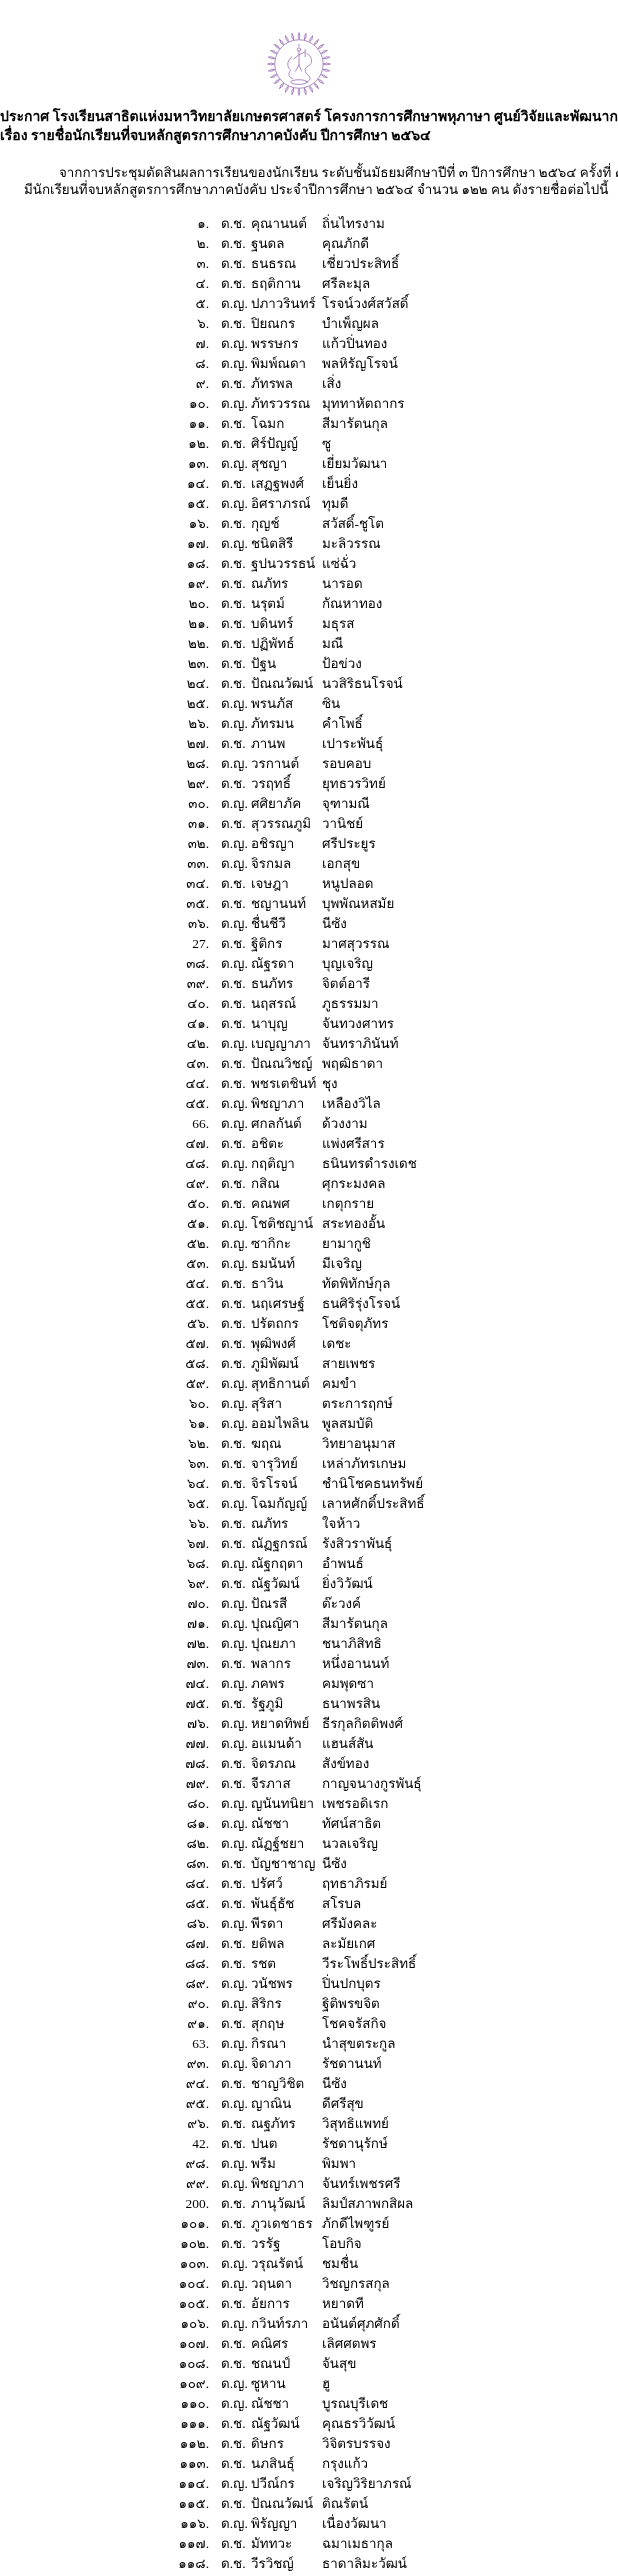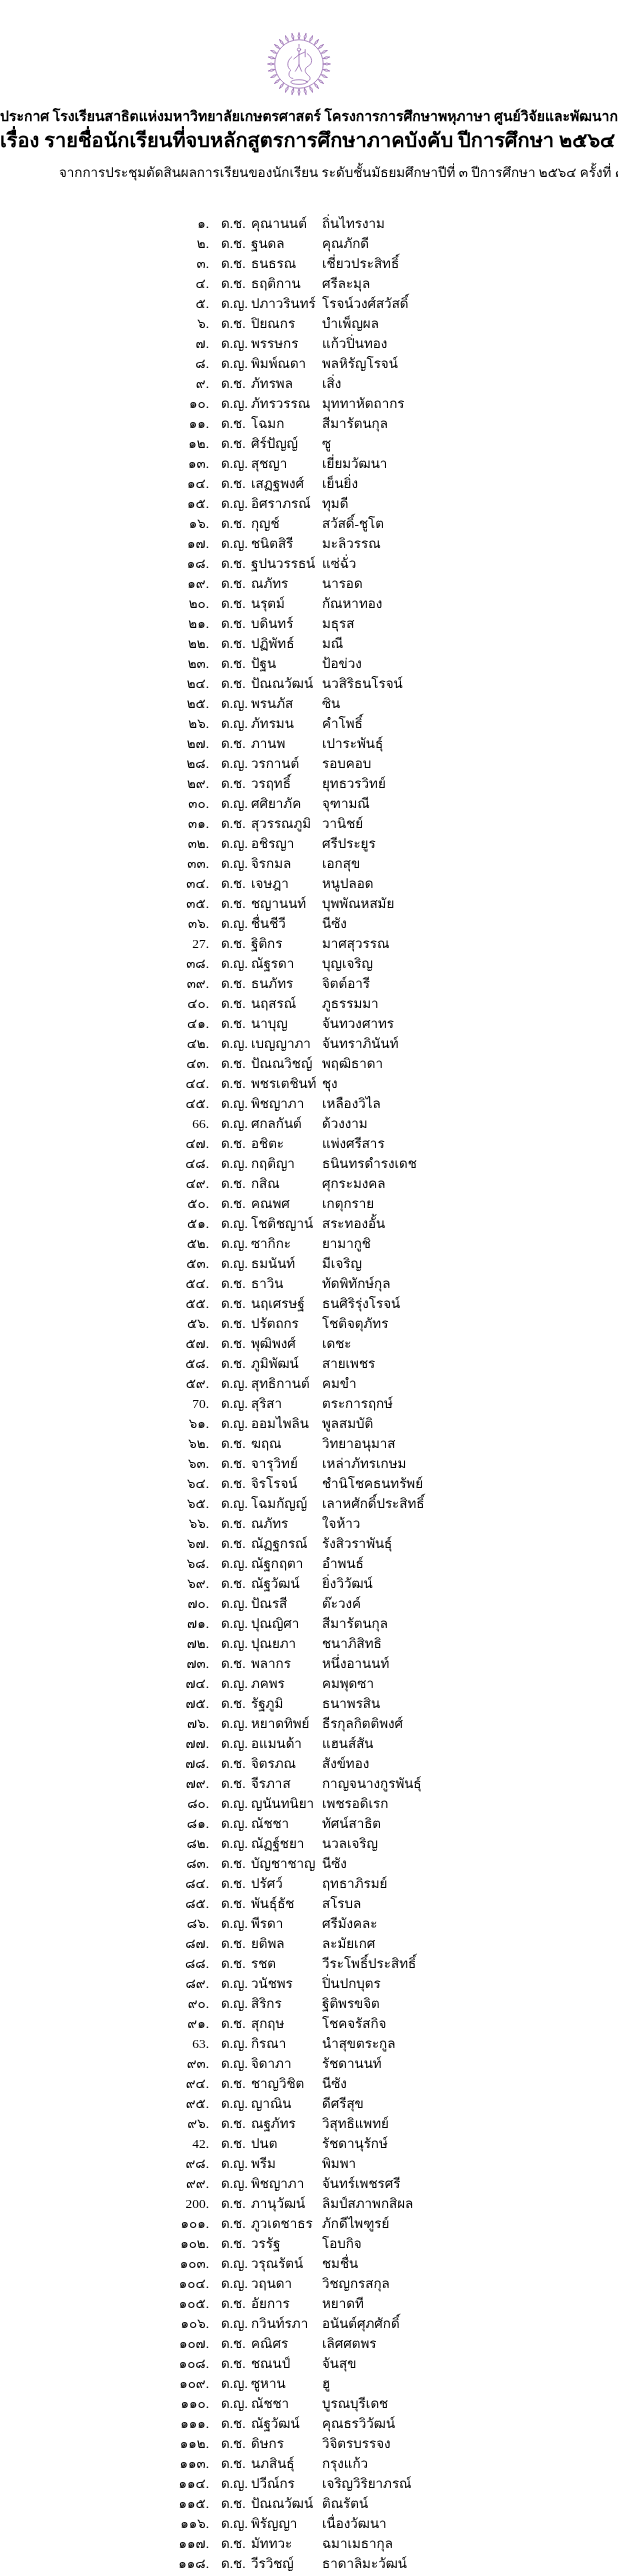--- a/index.html
+++ b/index.html
@@ -9,21 +9,21 @@
     font-family:"Liberation Serif", "DejaVu Serif", serif;
     position:relative; overflow:hidden;
   }
   .emblem { position:absolute; left:267px; top:31px; width:64px; height:66px; }
   .header-line1 {
     position:absolute; top:105px; left:0; width:618px;
     text-align:center; font-size:14px; font-weight:bold; white-space:nowrap;
   }
   .header-line2 {
     position:absolute; top:124px; left:0; width:492px;
-    text-align:right; font-size:20px; font-weight:bold; white-space:nowrap;
+    text-align:left; font-size:14px; font-weight:bold; white-space:nowrap;
   }
   .paragraph {
     position:absolute; top:164px; left:24px; width:567px;
     font-size:13.4px; line-height:17px;
   }
   .para-line1 { text-indent:35px; white-space:nowrap; }
   .para-line2 { white-space:nowrap; }
   .student-list { position:absolute; top:214px; left:0; width:618px; }
   .row {
     height:20px; line-height:20px;
@@ -85,20 +85,21 @@
       <ellipse cx="62" cy="97" rx="16" ry="4.5"></ellipse>
     </g>
   </svg>
 </div>
 
 <div class="header-line1">ประกาศ โรงเรียนสาธิตแห่งมหาวิทยาลัยเกษตรศาสตร์ โครงการการศึกษาพหุภาษา  ศูนย์วิจัยและพัฒนาการศึกษา</div>
 <div class="header-line2">เรื่อง  รายชื่อนักเรียนที่จบหลักสูตรการศึกษาภาคบังคับ   ปีการศึกษา ๒๕๖๔</div>
 
 <div class="paragraph">
   <div class="para-line1">จากการประชุมตัดสินผลการเรียนของนักเรียน  ระดับชั้นมัธยมศึกษาปีที่ ๓  ปีการศึกษา ๒๕๖๔ ครั้งที่ ๑</div>
+  <div class="para-line2">มีนักเรียนที่จบหลักสูตรการศึกษาภาคบังคับ ประจำปีการศึกษา ๒๕๖๔  จำนวน ๑๒๒ คน ดังรายชื่อต่อไปนี้</div>
 </div>
 
 <div class="student-list">
     <div class="row">
       <span class="c-no">๑.</span>
       <span class="c-title">ด.ช.</span>
       <span class="c-first">คุณานนต์</span>
       <span class="c-last">ถิ่นไทรงาม</span>
     </div>
     <div class="row">
@@ -443,21 +444,21 @@
       <span class="c-first">ภูมิพัฒน์</span>
       <span class="c-last">สายเพชร</span>
     </div>
     <div class="row">
       <span class="c-no">๕๙.</span>
       <span class="c-title">ด.ญ.</span>
       <span class="c-first">สุทธิกานต์</span>
       <span class="c-last">คมขำ</span>
     </div>
     <div class="row">
-      <span class="c-no">70.</span>
+      <span class="c-no">๖๐.</span>
       <span class="c-title">ด.ญ.</span>
       <span class="c-first">สุริสา</span>
       <span class="c-last">ตระการฤกษ์</span>
     </div>
     <div class="row">
       <span class="c-no">๖๑.</span>
       <span class="c-title">ด.ญ.</span>
       <span class="c-first">ออมไพลิน</span>
       <span class="c-last">พูลสมบัติ</span>
     </div>

